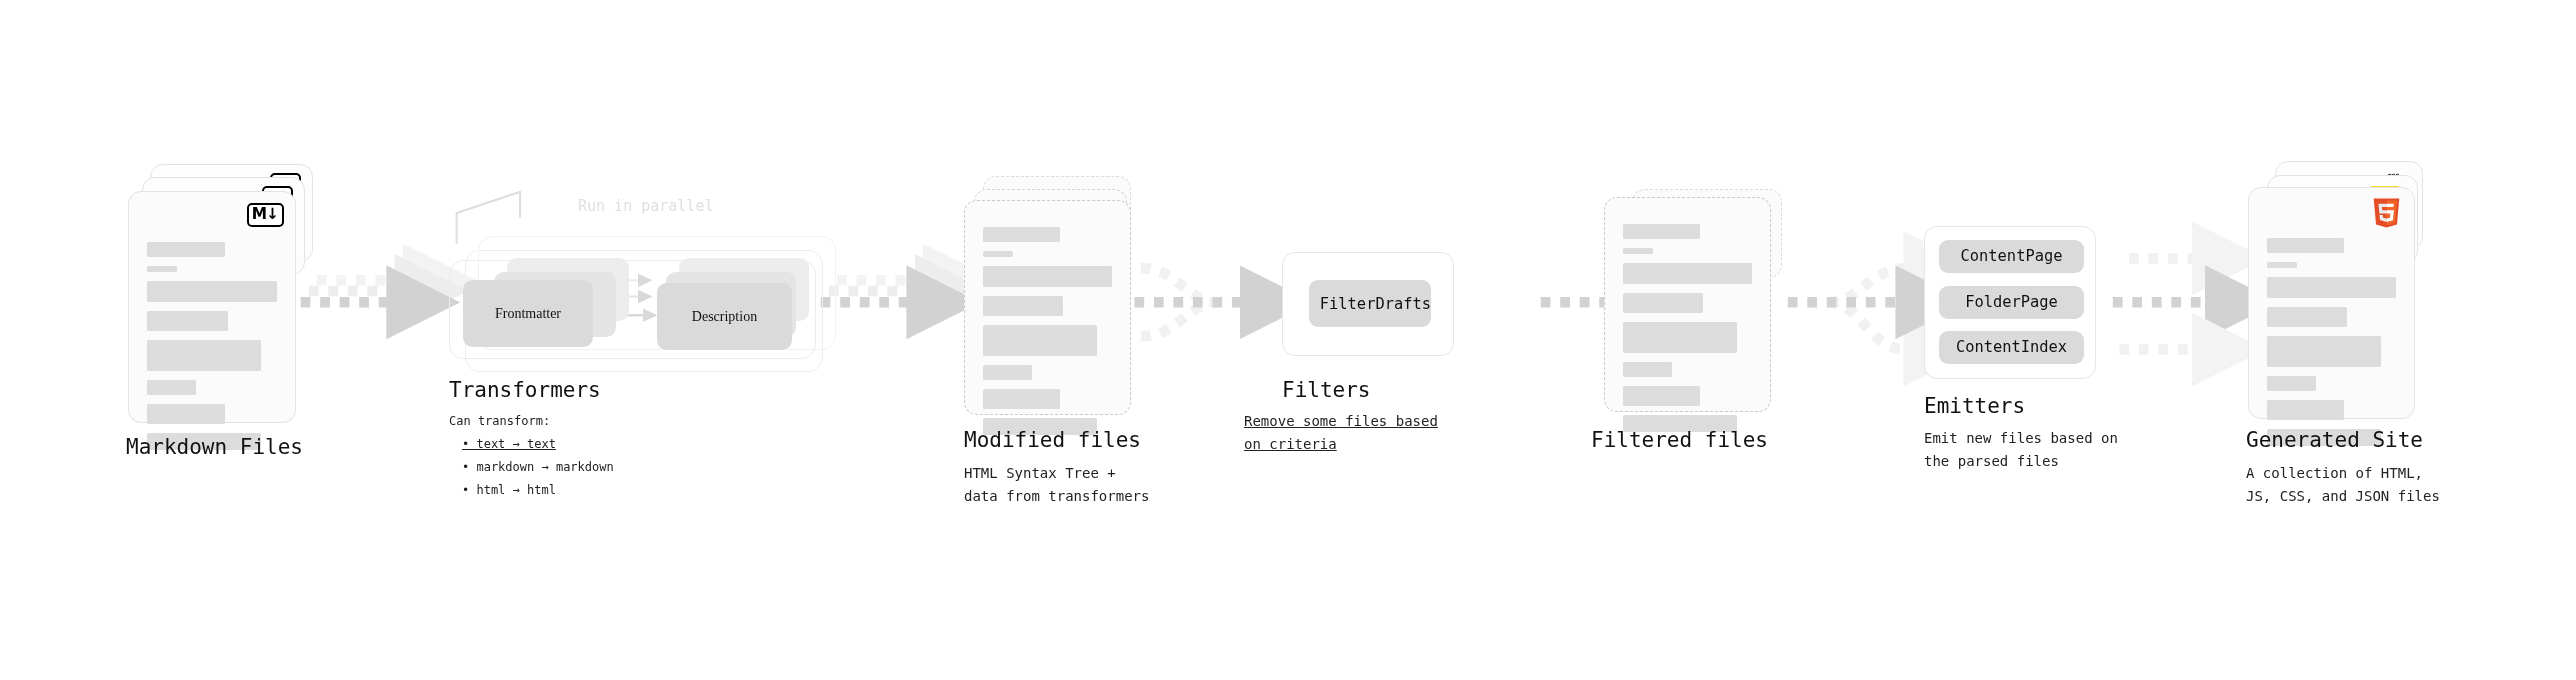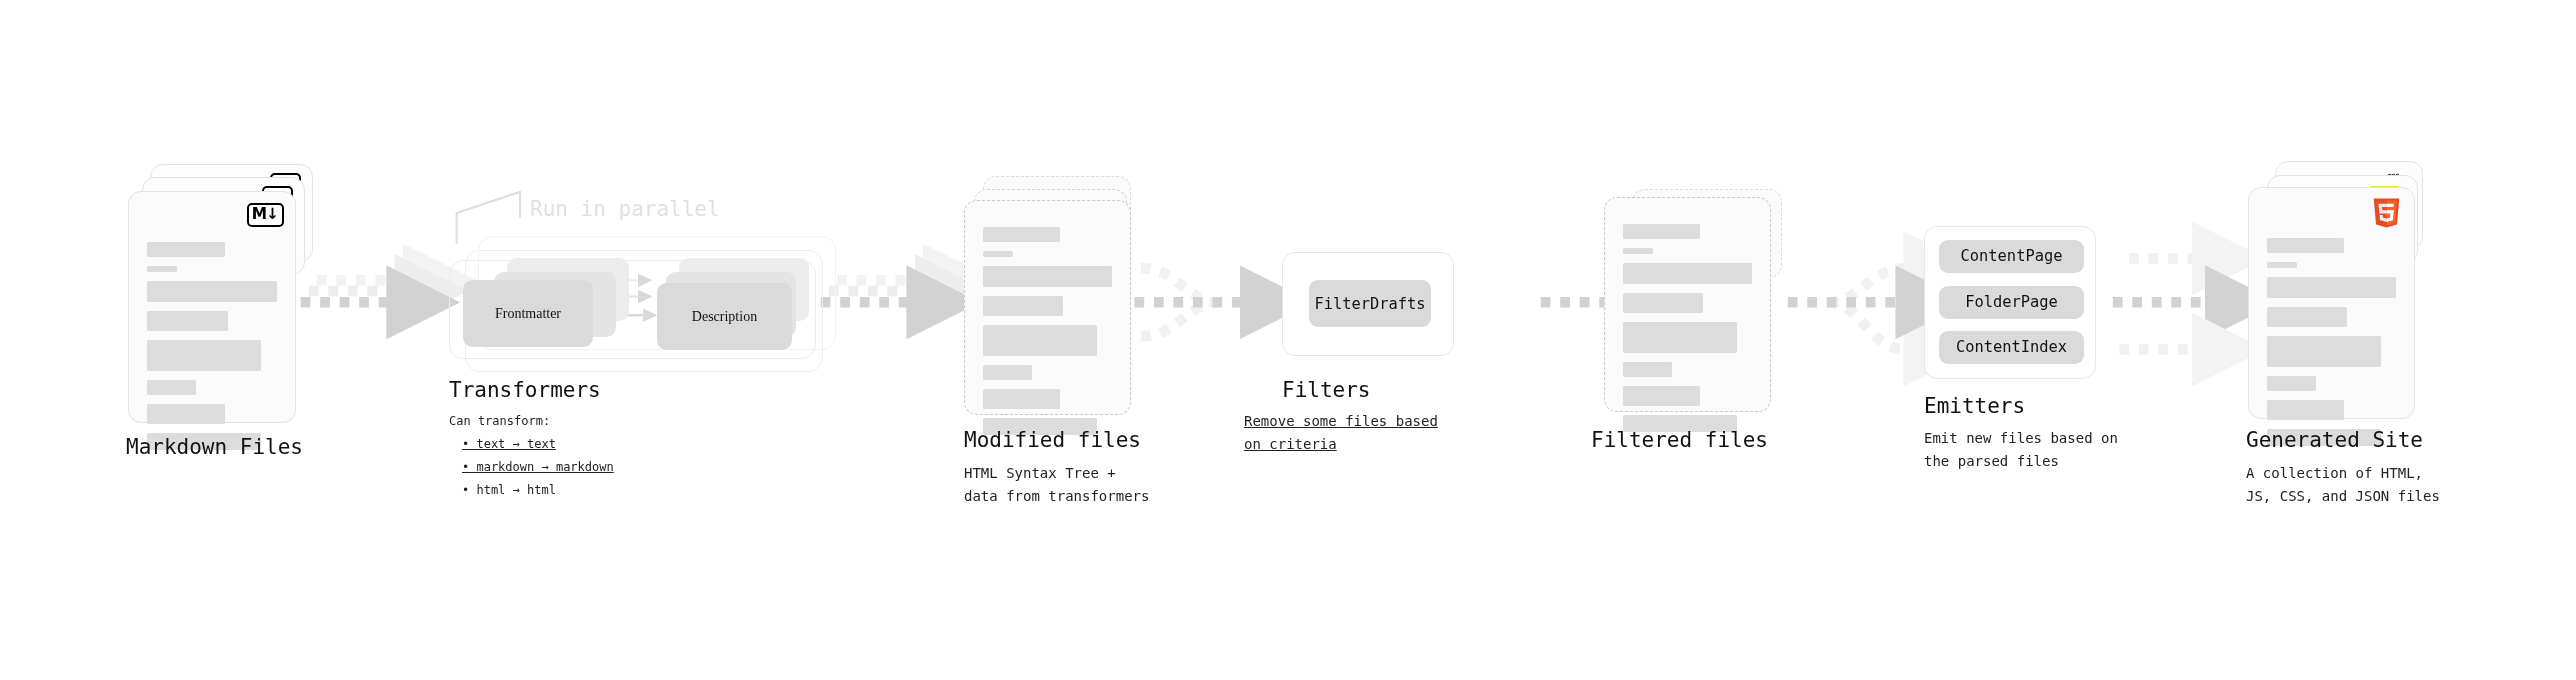--- a/index.html
+++ b/index.html
@@ -125,23 +125,24 @@
     color: #111;
     box-sizing: border-box;
     white-space: nowrap;
     font-family: Liberation Serif, serif;
   }
   .pill.ghost1 { background: #ececec; color: transparent; }
   .pill.ghost2 { background: #e4e4e4; color: transparent; }
 
   .runlabel {
     position: absolute;
-    font-size: 21px;
+    font-size: 15px;
     color: #e0e0e0;
     white-space: nowrap;
+    margin-left: 48px;
   }
 
   
   .stage-box {
     position: absolute;
     border: 1.6px solid #e6e6e6;
     border-radius: 13px;
     background: #ffffff;
     box-sizing: border-box;
   }
@@ -292,21 +293,21 @@
     <span>Frontmatter</span>
   </div>
   <div class="pill" style="left:657px; top:283px; width:135px; height:67px;">
     <span>Description</span>
   </div>
 
   <div class="caption-title" style="left:449px; top:378px;">Transformers</div>
   <div class="bullets" style="left:449px; top:410px;">
     <div>Can transform:</div>
     <div style="padding-left:13px;text-decoration:underline;">• text → text</div>
-    <div style="padding-left:13px;text-decoration:underline;">• markdown → markdown</div>
+    <div style="padding-left:13px;">• markdown → markdown</div>
     <div style="padding-left:13px;">• html → html</div>
   </div>
 
   <div class="doc-stack">
     <div class="doc-card dashed" style="left:983px; top:176px; width:148px; height:89px; border-color:#dcdcdc;"></div>
     <div class="doc-card dashed" style="left:974px; top:189px; width:153px; height:89px; border-color:#d4d4d4;"></div>
     <div class="doc-card dashed" style="left:964px; top:200px; width:167px; height:215px;">
       <div class="doc-body" style="top:26px;">
         <div class="skel" style="width:60%; height:14.6px;"></div>
         <div class="skel" style="width:23%; height:6.5px;"></div>
@@ -317,21 +318,21 @@
         <div class="skel" style="width:60%; height:20.3px;"></div>
         <div class="skel" style="width:88%; height:17px;"></div>
       </div>
     </div>
   </div>
   <div class="caption-title" style="left:964px; top:428px;">Modified files</div>
   <div class="caption-sub" style="left:964px; top:462px;">HTML Syntax Tree +
 data from transformers</div>
 
   <div class="stage-box" style="left:1282px; top:252px; width:172px; height:104px;">
-    <div class="item-pill" style="left:26px; top:27px; width:122px; height:47px;">
+    <div class="item-pill" style="left:26px; top:27px; width:122px; height:47px;justify-content:flex-end;">
       <span>FilterDrafts</span>
     </div>
   </div>
   <div class="caption-title" style="left:1282px; top:378px;">Filters</div>
   <div class="caption-sub" style="left:1244px; top:410px;text-decoration:underline;">Remove some files based
 on criteria</div>
 
   <div class="doc-stack">
     <div class="doc-card dashed" style="left:1632px; top:189px; width:150px; height:89px; border-color:#dcdcdc;"></div>
     <div class="doc-card dashed" style="left:1604px; top:197px; width:167px; height:215px;">

